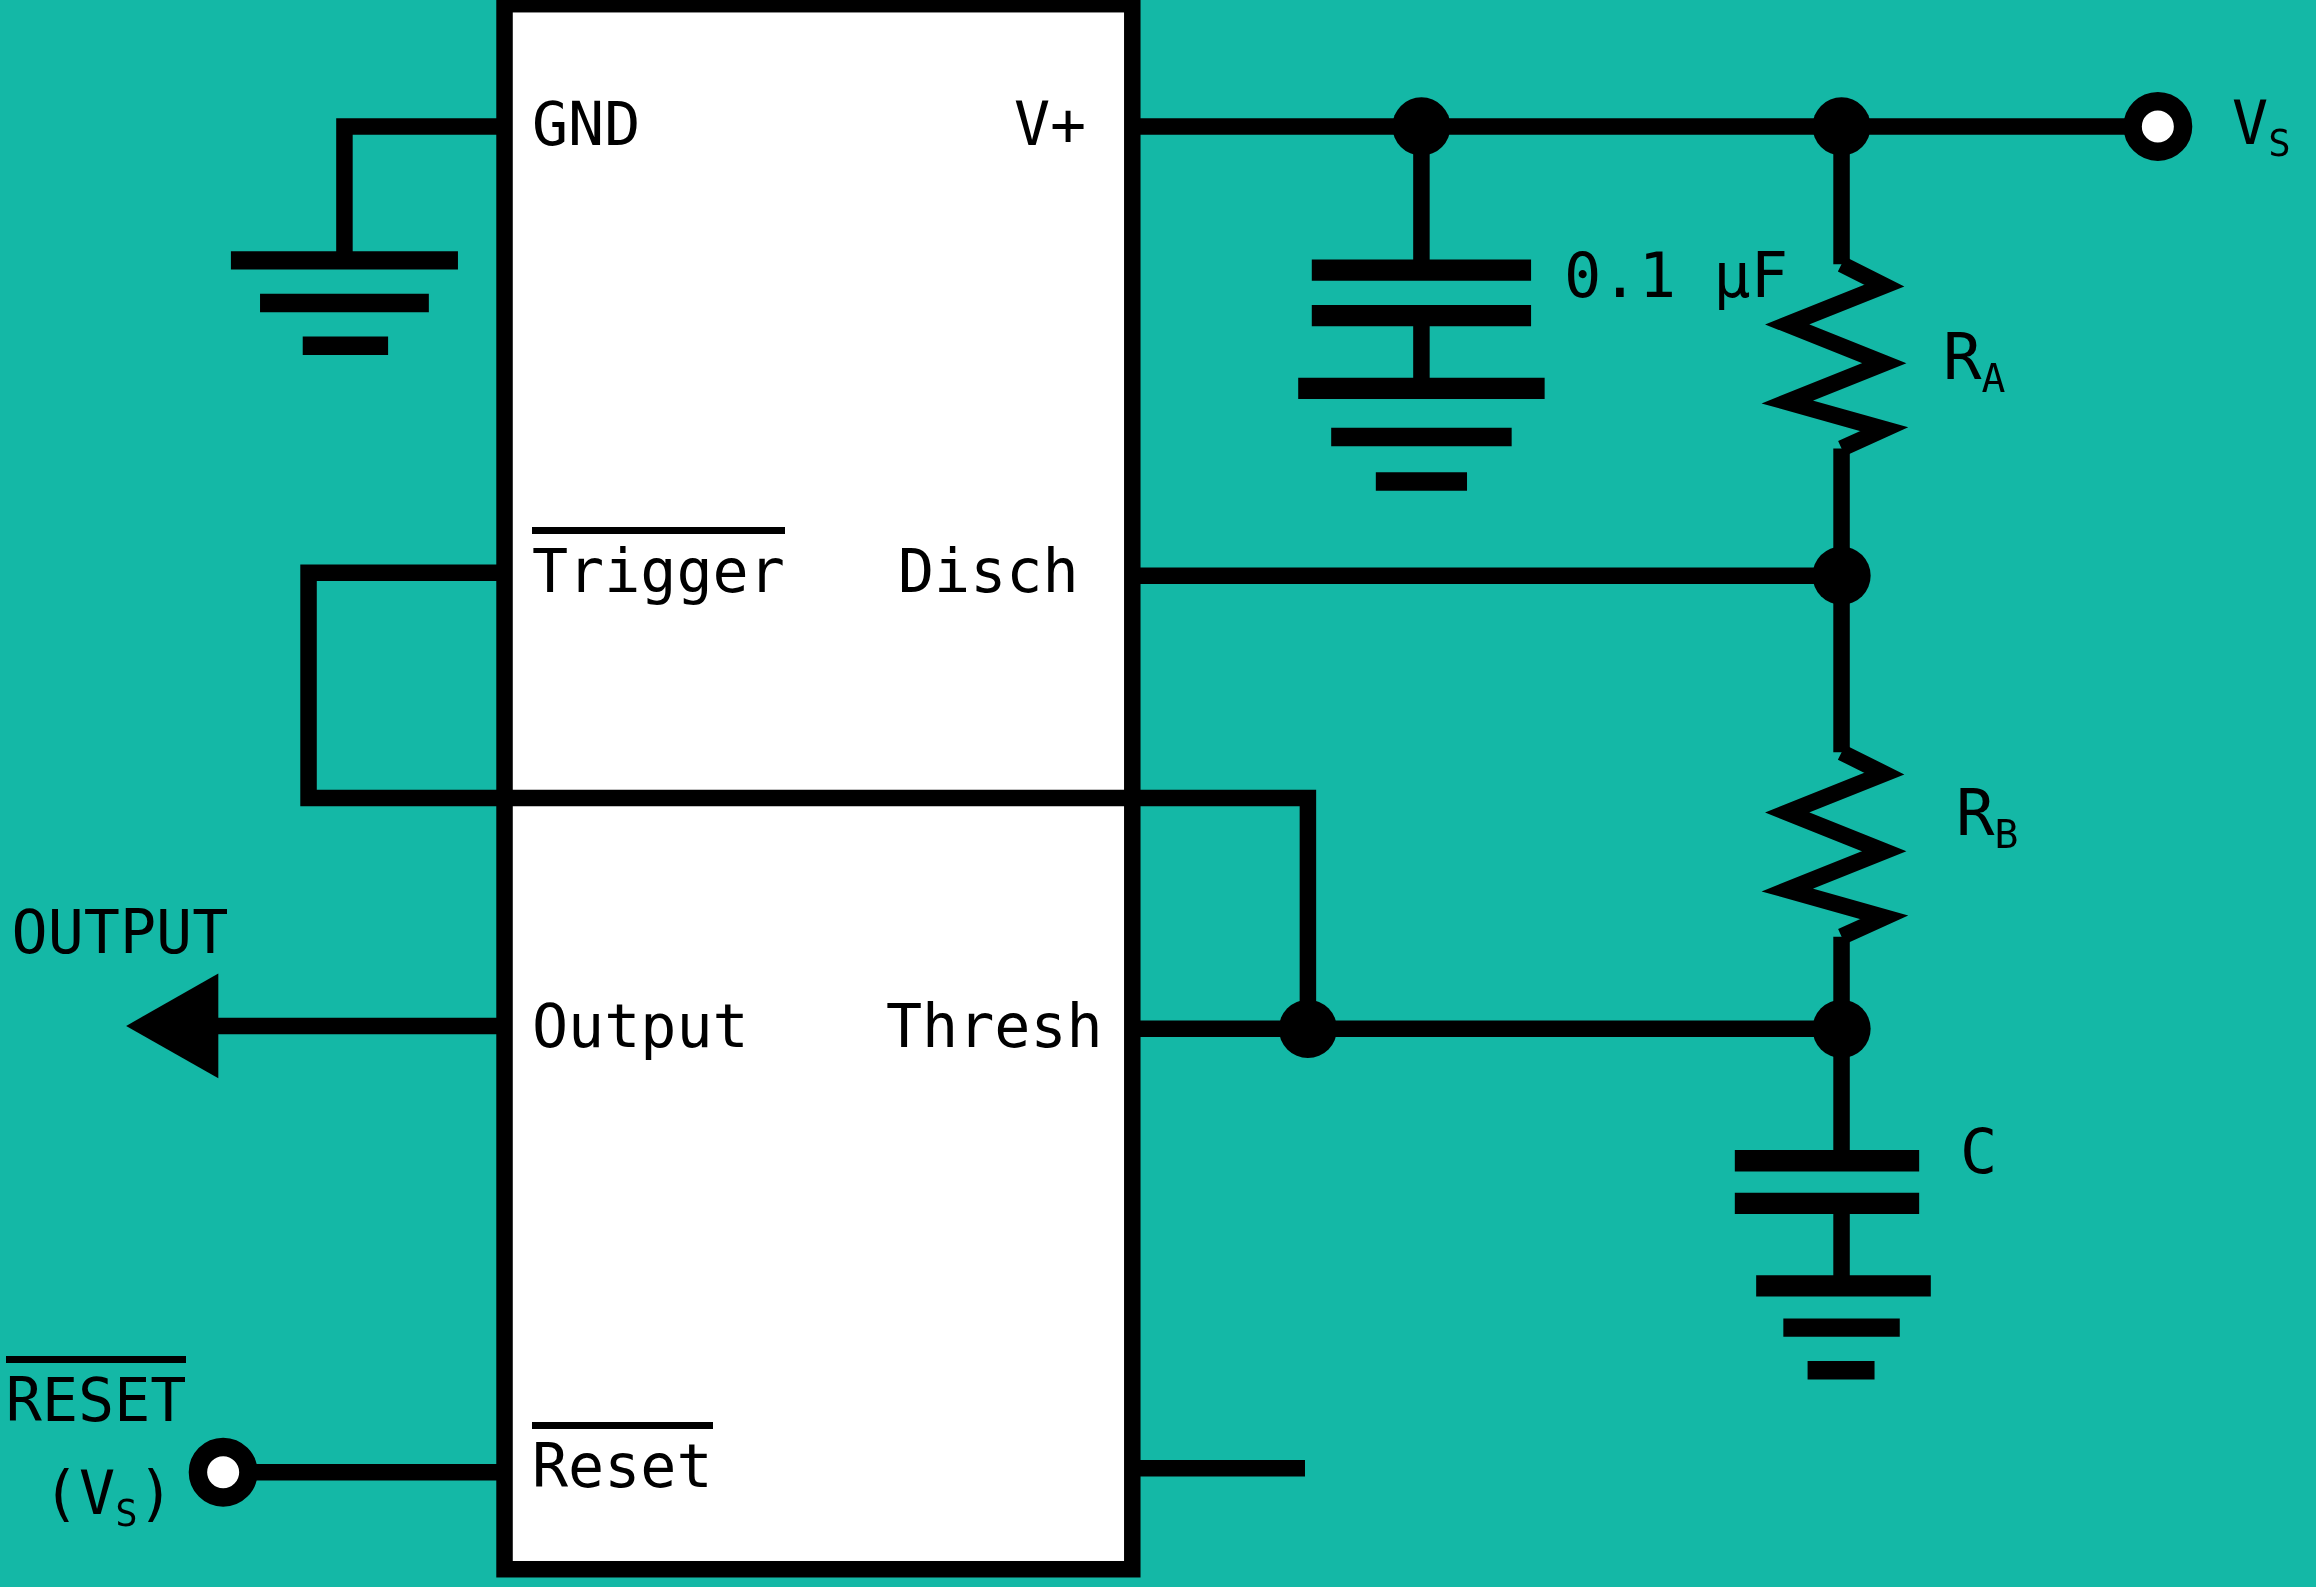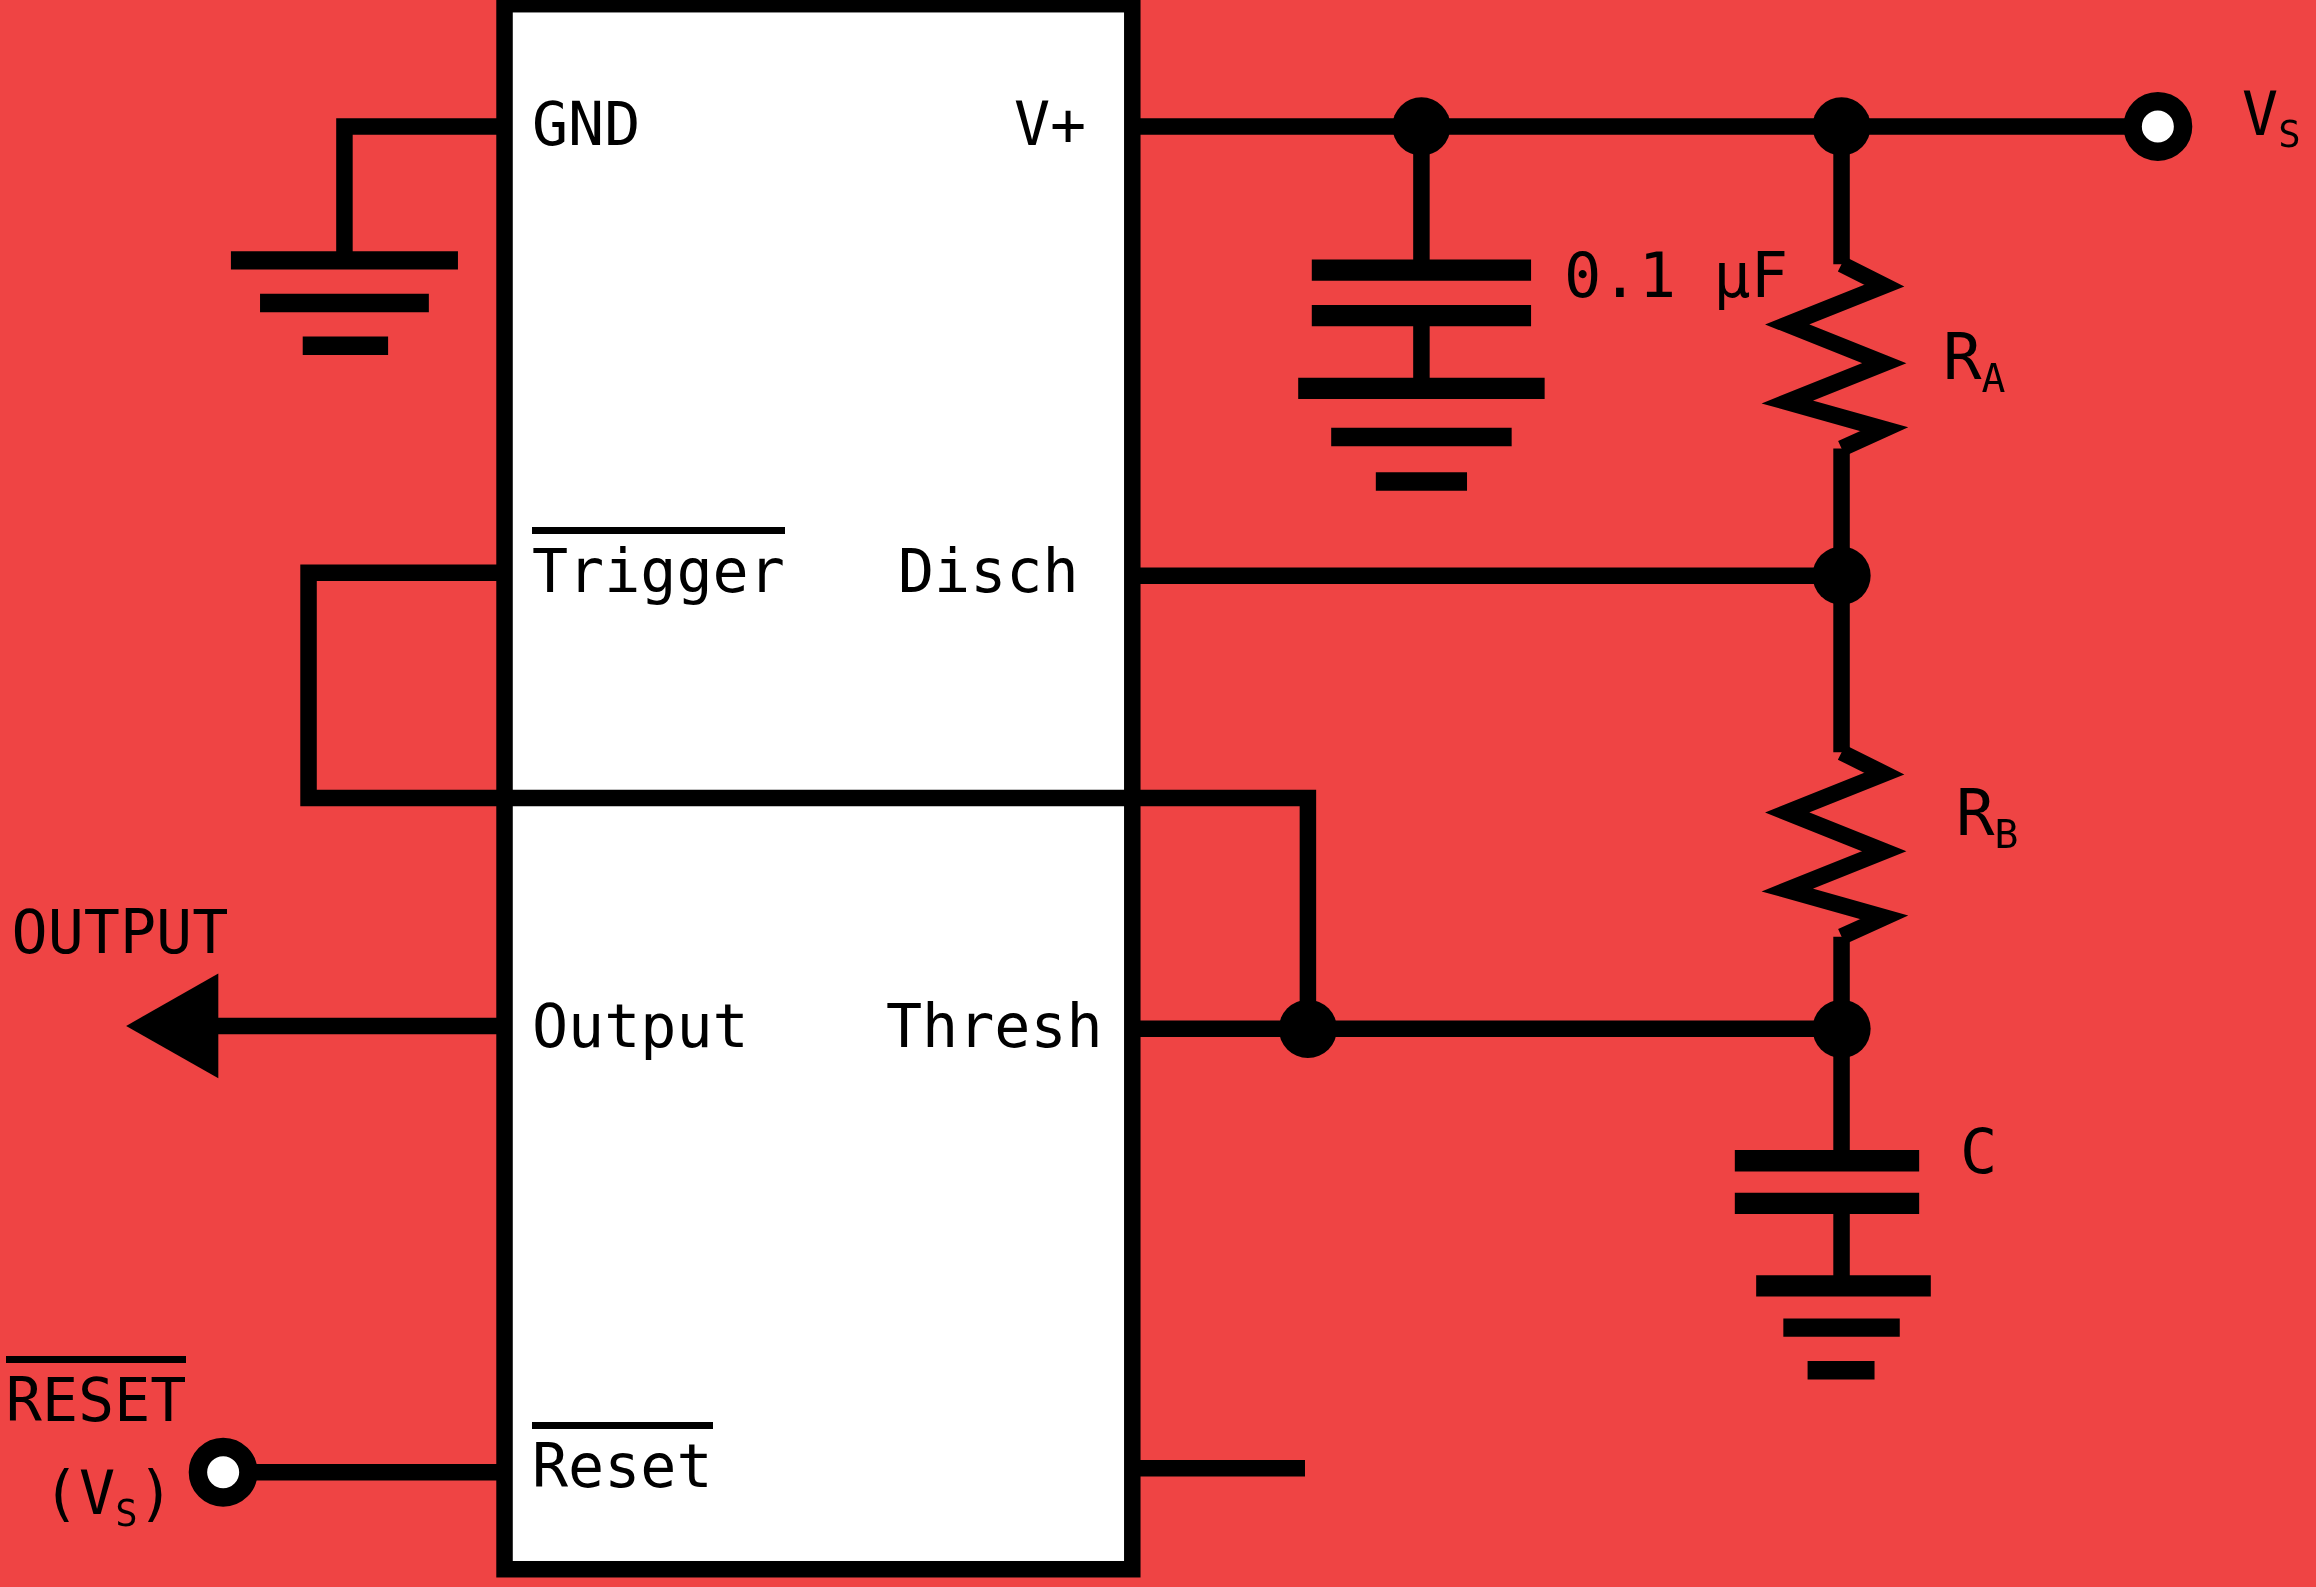--- a/index.html
+++ b/index.html
@@ -1,19 +1,19 @@
 <!DOCTYPE html>
 <html><head>
 <meta charset="utf-8">
 <style>
   html,body{margin:0;padding:0;background:#ffffff;}
   #root{
     position:relative;
     width:2316px;height:1588px;
-    background:#ef4444;
+    background:#14b8a6;
     font-family:"DejaVu Sans Mono", monospace;
     overflow:hidden;
   }
   svg.sheet{position:absolute;left:0;top:0;width:2316px;height:1588px;}
   .lbl{position:absolute;white-space:nowrap;color:#000;line-height:1;}
   .pin{font-family:"DejaVu Sans Mono", monospace;font-size:60px;}
   .partval{font-family:"DejaVu Sans Mono", monospace;font-size:62px;}
   .chipname{font-family:"DejaVu Sans Mono", monospace;font-size:101px;letter-spacing:3.9px;}
   .netlbl{font-family:"DejaVu Sans Mono", monospace;font-size:60px;}
   .ovr{position:relative;display:inline-block;}
@@ -121,21 +121,21 @@
   </div>
 
   <div class="lbl rlbl" style="left:1916px;top:781px;margin-left:40px;">
     <span>R</span><span class="sub">B</span>
   </div>
 
   <div class="lbl partval" style="left:1960px;top:1121px;">C</div>
 
   <div class="lbl netlbl" style="left:11.6px;top:902px;">OUTPUT</div>
 
-  <div class="lbl netlbl" style="left:2232px;top:84px;margin-left:10px;">
+  <div class="lbl netlbl" style="left:2232px;top:93px;">
     <span>V</span><span class="sub">S</span>
   </div>
 
   <div class="lbl netlbl" style="left:5.8px;top:1370px;">
     <span class="ovr">RESET</span>
   </div>
   <div class="lbl netlbl" style="left:43px;top:1463px;">
     <span>(V</span><span class="sub">S</span><span>)</span>
   </div>
 

